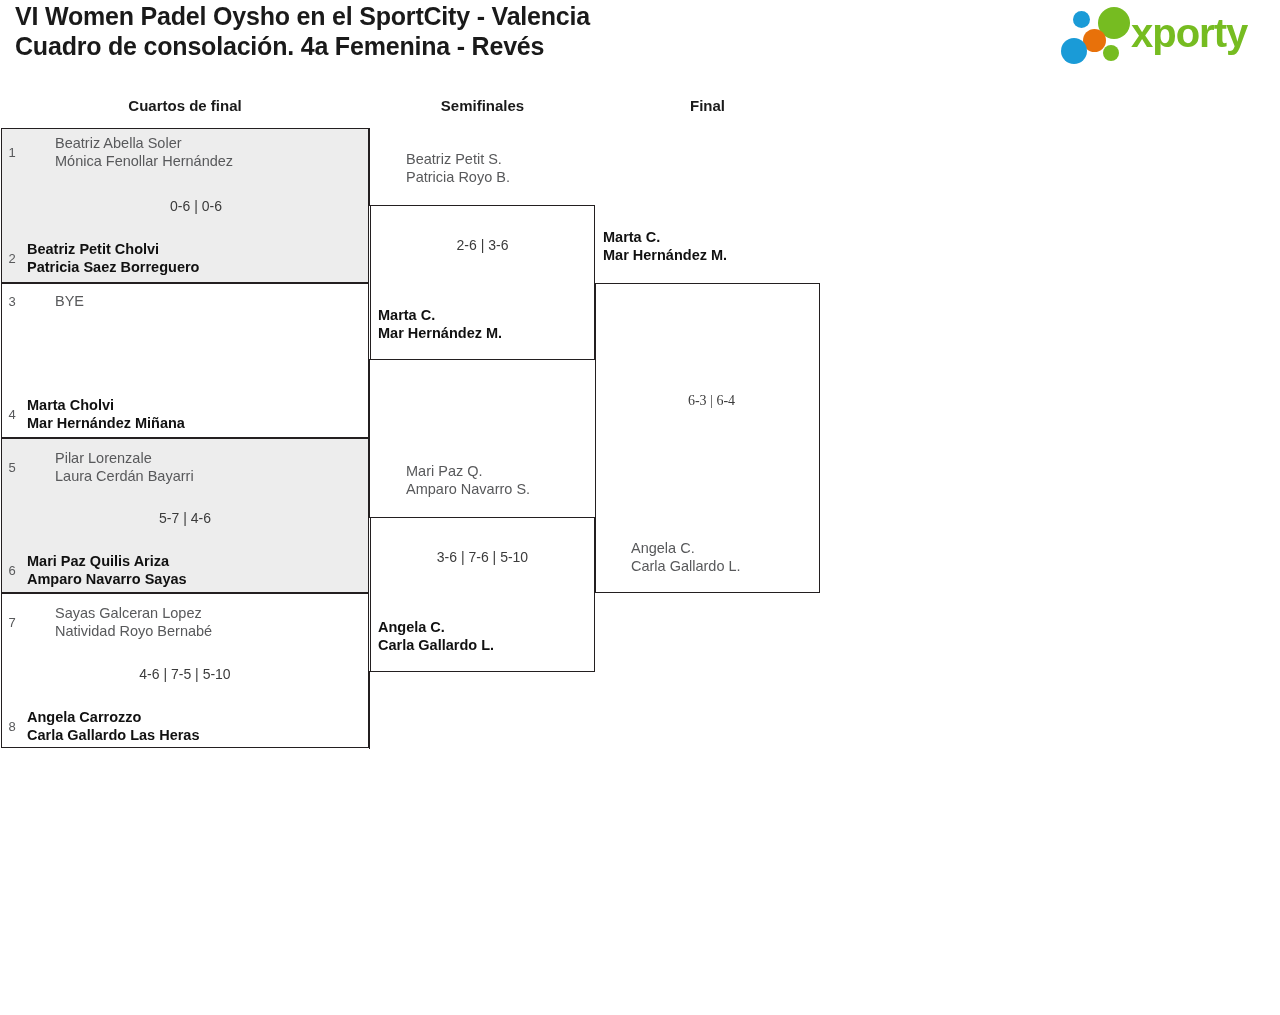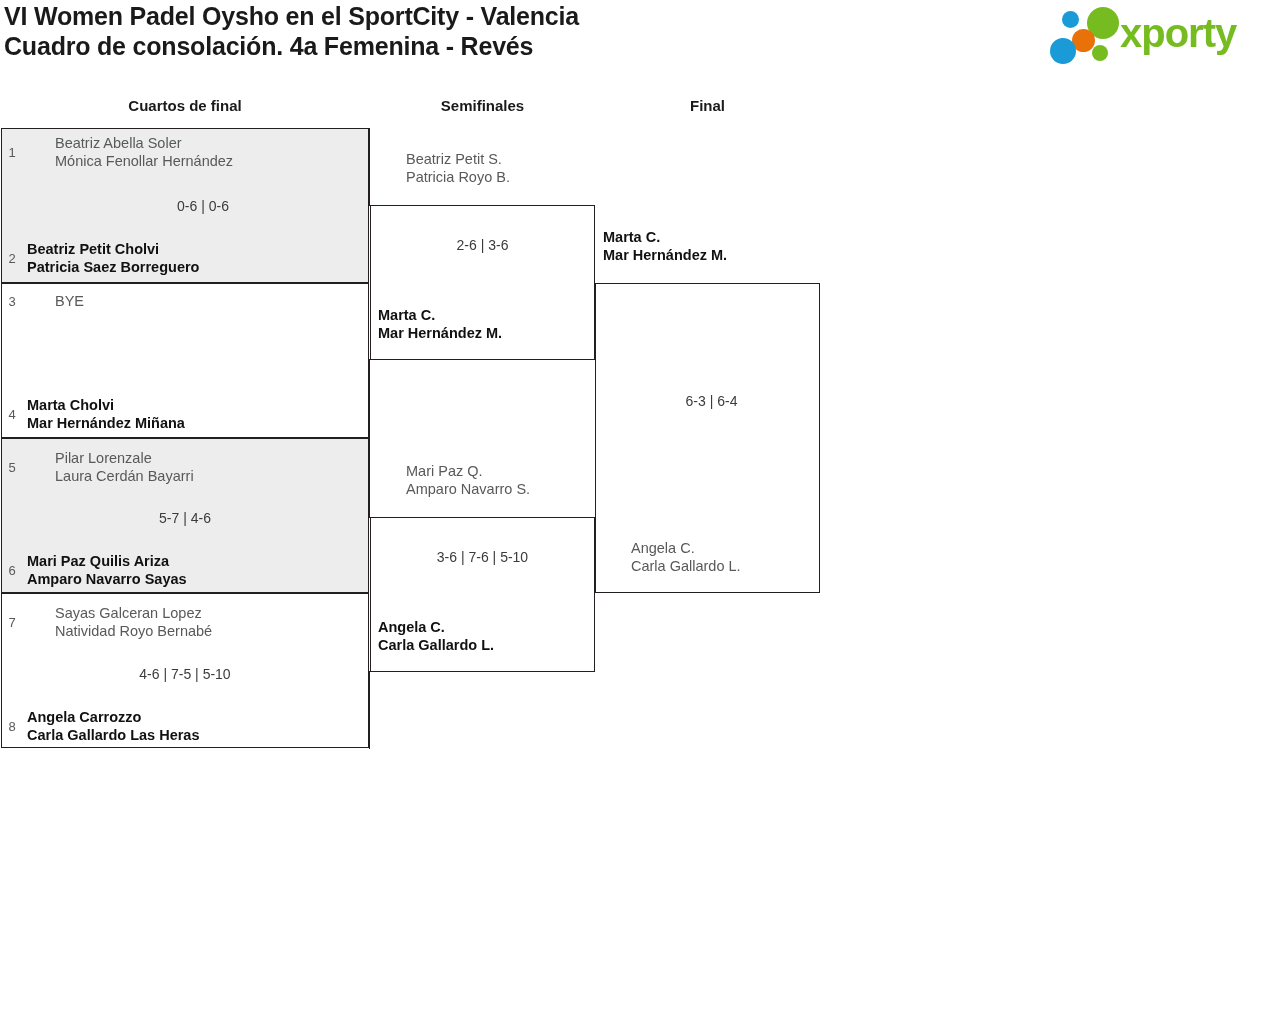--- a/index.html
+++ b/index.html
@@ -12,21 +12,21 @@
     height: 1015px;
     position: relative;
     font-family: "Liberation Sans", sans-serif;
     color: #231f20;
     overflow: hidden;
   }
 
   
   #header {
     position: absolute;
-    left: 4px; top: 0;
+    left: 15px; top: 0;
     width: 1192px; height: 88px;
   }
   #title-block {
     position: absolute;
     left: 0; top: 1px;
     font-size: 25px;
     font-weight: bold;
     line-height: 30px;
     color: #1a1a1a;
     letter-spacing: -0.2px;
@@ -142,26 +142,26 @@
   #fi-0-t1 { left: 595px; top: 537px; }
 
   
   .score {
     position: absolute;
     font-size: 14px;
     color: #3b3b3b;
     text-align: center;
     white-space: nowrap;
   }
-  #qf-0-score { left: 19px;   top: 198px; width: 368px; }
+  #qf-0-score { left: 12px;   top: 198px; width: 368px; }
   #qf-2-score { left: 1px;   top: 510px; width: 368px; }
   #qf-3-score { left: 1px;   top: 666px; width: 368px; }
   #sf-0-score { left: 370px; top: 237px; width: 225px; }
   #sf-1-score { left: 370px; top: 549px; width: 225px; }
-  #fi-0-score { left: 595px; top: 393px; width: 233px; }
+  #fi-0-score { left: 595px; top: 393px; width: 233px; font-family: Liberation Serif, serif; }
 
   
   .connector {
     position: absolute;
     background: #231f20;
   }
   .v-line { width: 1px; }
 
   
   #conn-v-sf0-up   { left: 369px; top: 128px; height: 78px; }

